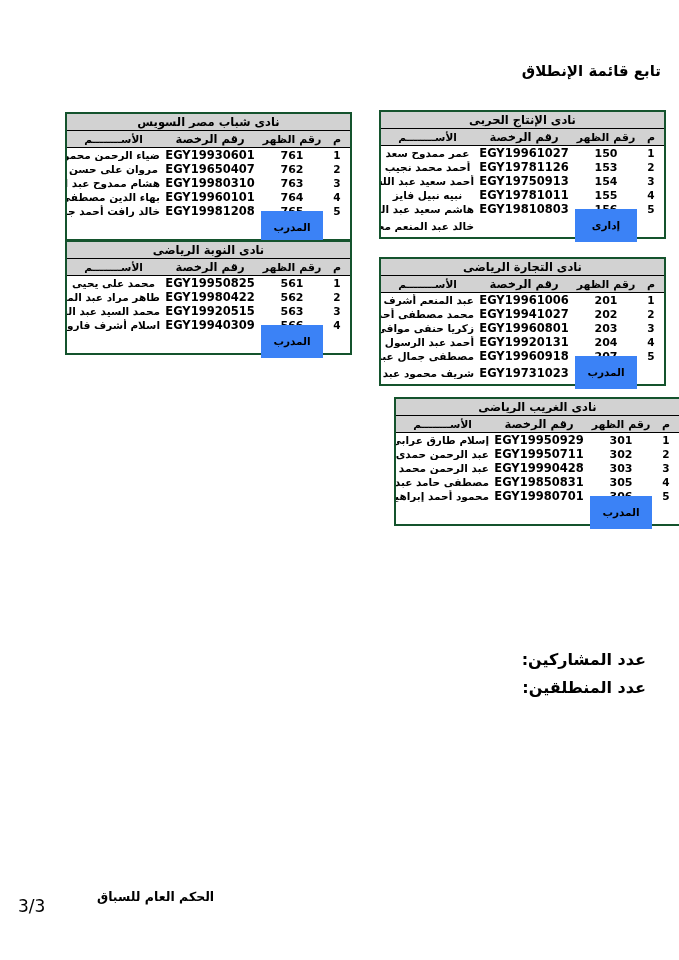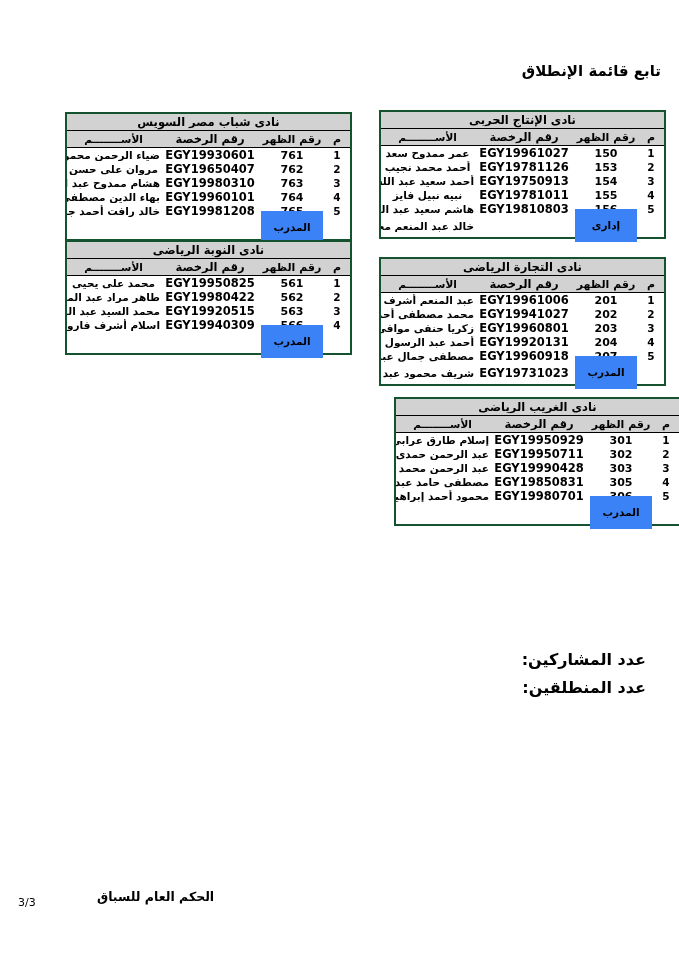--- a/index.html
+++ b/index.html
@@ -39,21 +39,21 @@
   #tbl-tegara     { left:379px; top:257px; }
   #tbl-nouba      { left:65px;  top:240px; }
   #tbl-ghareeb    { left:394px; top:397px; }
 
   .notes {
     position:absolute; top:652px; right:33px; text-align:right; direction:rtl;
     font-weight:bold; font-size:16px;
   }
   .note-line { height:28px; line-height:16px; }
   .sig { position:absolute; left:97px; top:889px; font-weight:bold; font-size:12.5px; direction:rtl; }
-  .pagenum { position:absolute; left:18px; top:896px; font-size:11px; }
+  .pagenum { position:absolute; left:18px; top:896px; font-size:17px; }
 </style>
 </head>
 <body>
 
 <div class="page">
 
   <h1 class="doc-title">تابع قائمة الإنطلاق</h1>
 
   <div id="tbl-production" class="club-table">
       <div class="club-title">نادى الإنتاج الحربى</div>

